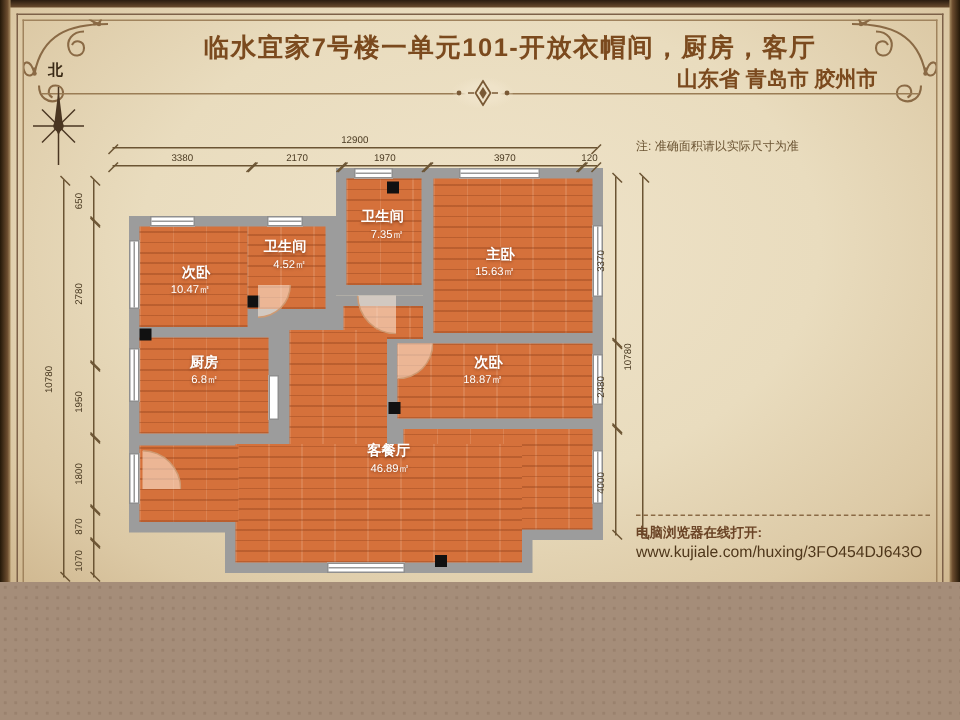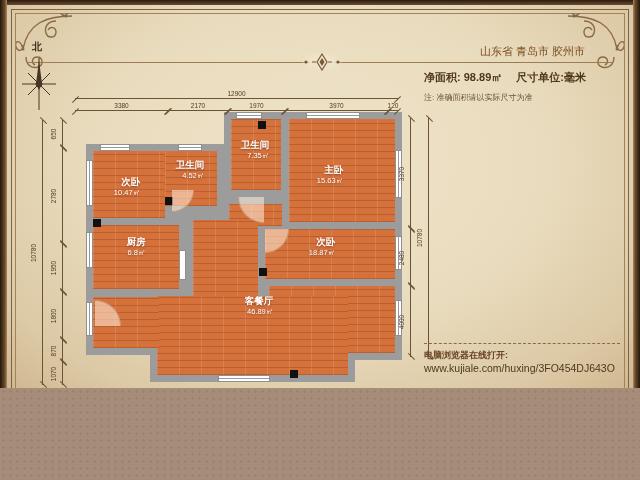--- a/index.html
+++ b/index.html
@@ -21,21 +21,21 @@
   .frame-inner { position:absolute; left:15px; top:13px; right:15px; bottom:0;
     border:1px solid #a0835d; border-bottom:none; }
   #bottom-band { position:absolute; left:0; top:388px; width:640px; height:92px;
     background:#a58d79;
     background-image:radial-gradient(rgba(120,95,75,.25) 1px, transparent 1.2px);
     background-size:7px 7px; }
 
   
   .title { position:absolute; left:60px; top:20px; width:560px; text-align:center;
     font-size:17px; font-weight:bold; color:#7b4a1e; letter-spacing:1px; }
-  .location { position:absolute; right:55px; top:44px; font-size:11px; font-weight:normal; color:#7b4a1e; }
+  .location { position:absolute; right:55px; top:44px; font-size:14px; font-weight:bold; color:#7b4a1e; }
   .divider { position:absolute; left:28px; top:62px; width:584px; border-top:1px solid #9a7d55; }
   .divider-orn { position:absolute; left:302px; top:52px; width:40px; height:20px;
     background:radial-gradient(ellipse at 50% 50%, #efe3c9 40%, rgba(239,227,201,0) 75%); }
   .netarea { position:absolute; left:424px; top:70px; font-size:11px; font-weight:bold; color:#4f371b; }
   .netarea .gap { display:inline-block; width:14px; }
   .note { position:absolute; left:424px; top:92px; font-size:8px; color:#6b5433; }
   .north-label { position:absolute; left:32px; top:40px; font-size:10px; font-weight:bold; color:#3a2a16; }
 
   
   .link-sep { position:absolute; left:424px; top:343px; width:196px; border-top:1px dashed #8a6a45; }
@@ -109,33 +109,31 @@
         <path d="M56 3 C30 3 12 10 7 36"></path>
         <path d="M7 36 c -3 -11 -9 -8 -7 -2 c 2 6 8 3 7 -2"></path>
         <path d="M50 3 c -10 -3 -8 -9 -2 -7 c 6 2 3 8 -2 7"></path>
         <path d="M40 8 c -8 0 -12 6 -10 12 c 2 6 10 5 10 -1 c 0 -5 -6 -6 -8 -2"></path>
         <path d="M10 44 c 0 8 6 12 12 10 c 6 -2 5 -10 -1 -10 c -5 0 -6 6 -2 8"></path>
       </g>
       <circle cx="7" cy="36" r="1.5" fill="#8a6a45"></circle>
       <circle cx="50" cy="3" r="1.5" fill="#8a6a45"></circle>
     </svg>
 
+    <div class="title">临水宜家7号楼一单元101-开放衣帽间，厨房，客厅</div>
     <div class="location">山东省 青岛市 胶州市</div>
     <div class="divider"></div>
     <div class="divider-orn"></div>
     <svg style="left:302px;top:53px" width="40" height="18" viewBox="0 0 40 18">
       <circle cx="4" cy="9" r="1.6" fill="#7a5a36"></circle>
       <circle cx="36" cy="9" r="1.6" fill="#7a5a36"></circle>
       <path d="M20 1 L25 9 L20 17 L15 9 Z" fill="none" stroke="#7a5a36" stroke-width="1.2"></path>
       <path d="M20 5 L22.5 9 L20 13 L17.5 9 Z" fill="#7a5a36"></path>
       <path d="M10 9 h4 M26 9 h4" stroke="#7a5a36" stroke-width="1"></path>
     </svg>
-    <div class="netarea">
-      <span>净面积: 98.89㎡</span><span class="gap"></span><span>尺寸单位:毫米</span>
-    </div>
     <div class="note">注: 准确面积请以实际尺寸为准</div>
 
     <div class="north-label">北</div>
     <svg style="left:20px;top:56px" width="38" height="56" viewBox="0 0 38 56">
       <g stroke="#4a3622" stroke-width="1" fill="none">
         <line x1="19" y1="2" x2="19" y2="54"></line>
         <line x1="2" y1="28" x2="36" y2="28"></line>
         <line x1="8" y1="17" x2="30" y2="39"></line>
         <line x1="30" y1="17" x2="8" y2="39"></line>
       </g>

